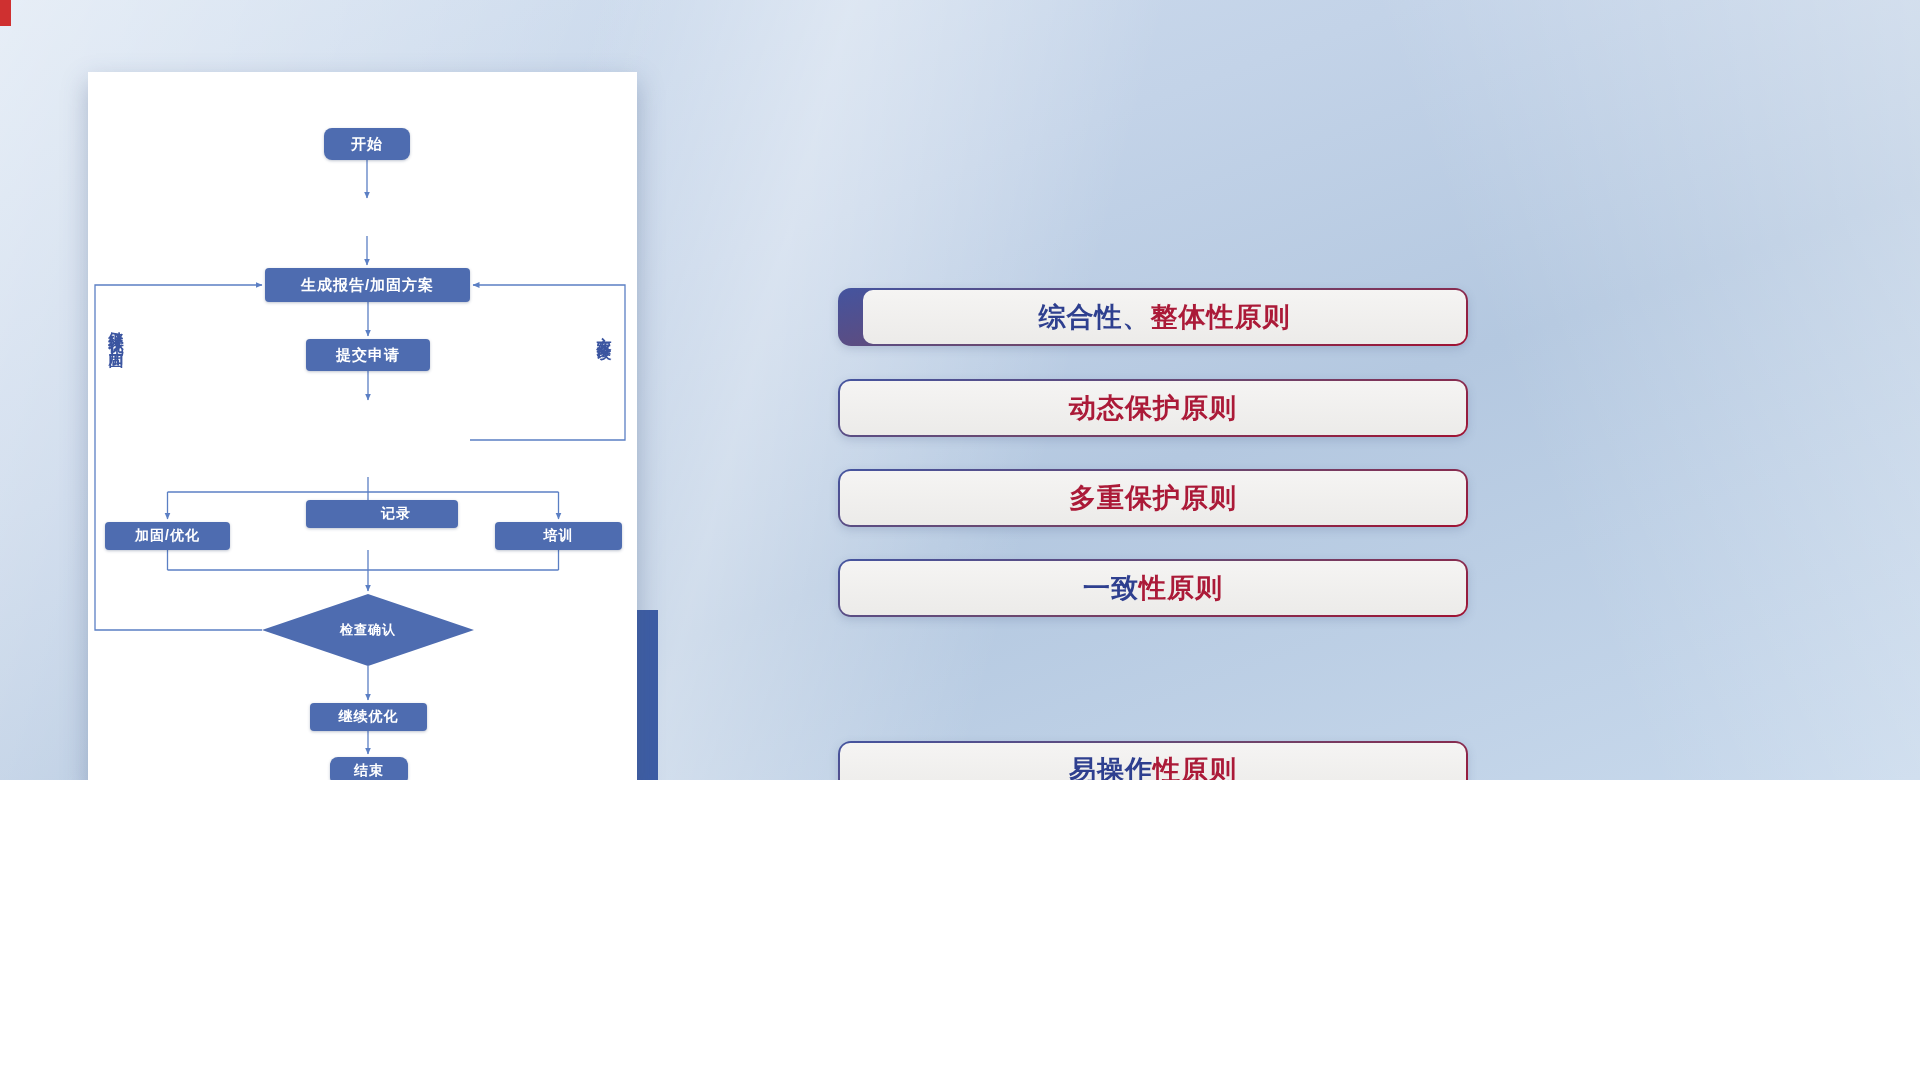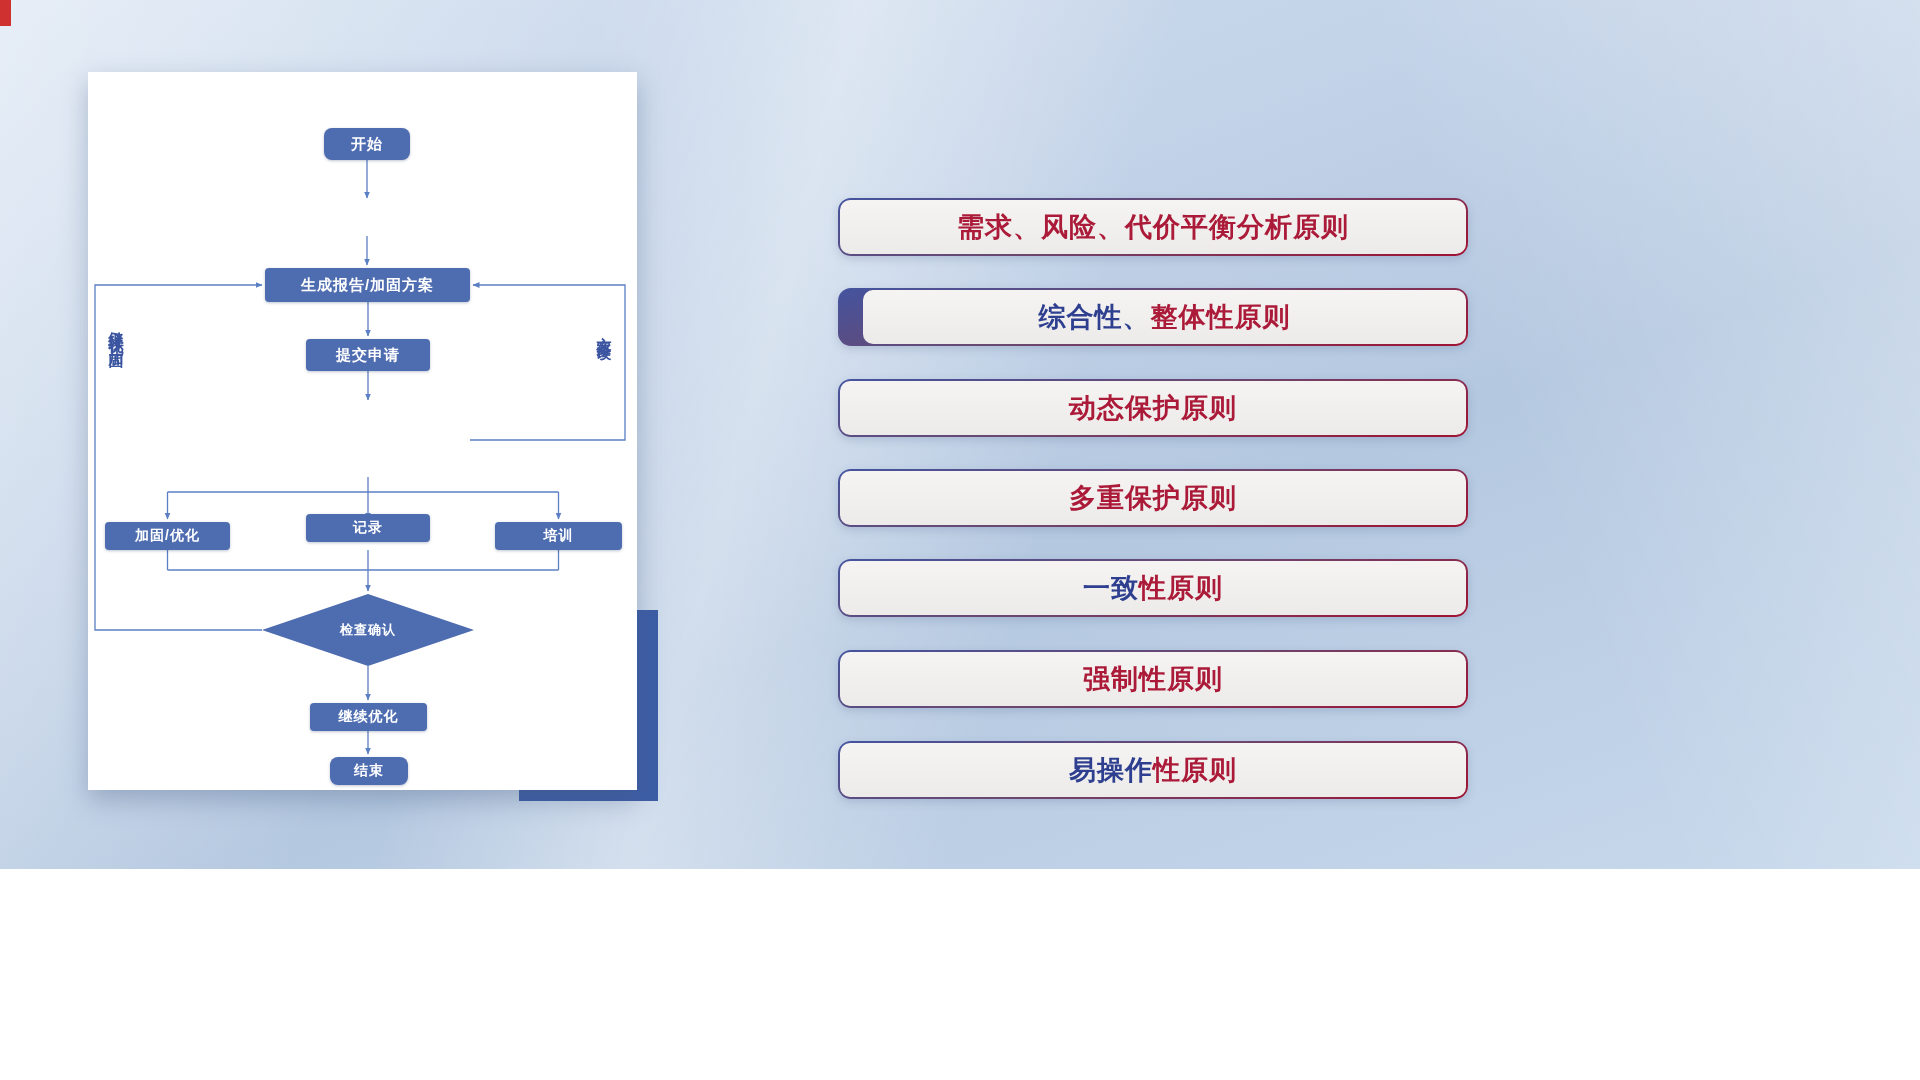--- a/index.html
+++ b/index.html
@@ -1,17 +1,17 @@
 <!DOCTYPE html>
 <html><head>
 <meta charset="utf-8">
 <style>
   html,body{margin:0;padding:0;}
   body{font-family:"Liberation Sans","DejaVu Sans",sans-serif;}
-  .stage{position:relative;width:1920px;height:869px;overflow:hidden;
+  .stage{position:relative;width:1920px;height:780px;overflow:hidden;
     background:
       linear-gradient(105deg, rgba(255,255,255,0) 28%, rgba(255,255,255,.38) 40%, rgba(255,255,255,0) 55%),
       linear-gradient(115deg, rgba(255,255,255,.45) 0%, rgba(255,255,255,0) 30%),
       linear-gradient(250deg, rgba(255,255,255,.35) 0%, rgba(255,255,255,0) 25%),
       linear-gradient(160deg, #d3e0f0 0%, #c3d3e8 35%, #b4c8e0 60%, #c8d9ec 100%);
   }
   .corner-accent{position:absolute;left:0;top:0;width:11px;height:26px;background:#cf3030;}
 
   
   .offset-block{position:absolute;left:519px;top:610px;width:139px;height:191px;background:#3d5da5;}
@@ -85,44 +85,39 @@
     <div class="fnode pill" style="left:236px;top:56px;width:86px;height:32px;">开始</div>
 
 
     <div class="fnode" style="left:177px;top:196px;width:205px;height:34px;">生成报告/加固方案</div>
 
     <div class="fnode" style="left:218px;top:267px;width:124px;height:32px;">提交申请</div>
 
 
     <div class="fnode small" style="left:17px;top:450px;width:125px;height:28px;">加固/优化</div>
 
-    <div class="fnode small" style="left:218px;top:442px;width:124px;height:28px;">记录</div>
+    <div class="fnode small" style="left:218px;top:428px;width:124px;height:28px;padding-left:28px;">记录</div>
 
     <div class="fnode small" style="left:407px;top:450px;width:127px;height:28px;">培训</div>
 
     <div class="diamond" style="left:174px;top:522px;width:212px;height:72px;">
       <span>检查确认</span>
     </div>
 
     <div class="fnode small" style="left:222px;top:631px;width:117px;height:28px;">继续优化</div>
 
     <div class="fnode pill small" style="left:242px;top:685px;width:78px;height:28px;">结束</div>
 
     <div class="vlabel" style="left:18px;top:248px;height:150px;">继续优化/加固</div>
 
     <div class="vlabel" style="left:506px;top:252px;height:150px;">方案修改</div>
 
   </div>
 
 
-  <div class="principle-card" style="top:198px;">
-    <div class="principle-inner">
-        <span style="color: rgb(171, 26, 56);">需求、风险、代价平衡分析原则</span>
-      </div>
-  </div>
 
   <div class="principle-card" style="top:288px;padding-left:25px;">
     <div class="principle-inner">
         <span style="color: rgb(46, 63, 143);">综合性、</span>
         <span style="color: rgb(171, 26, 56);">整体性原则</span>
       </div>
   </div>
 
   <div class="principle-card" style="top:379px;">
     <div class="principle-inner">
@@ -136,25 +131,20 @@
       </div>
   </div>
 
   <div class="principle-card" style="top:559px;">
     <div class="principle-inner">
         <span style="color: rgb(46, 63, 143);">一致</span>
         <span style="color: rgb(171, 26, 56);">性原则</span>
       </div>
   </div>
 
-  <div class="principle-card" style="top:650px;">
-    <div class="principle-inner">
-        <span style="color: rgb(171, 26, 56);">强制性原则</span>
-      </div>
-  </div>
 
   <div class="principle-card" style="top:741px;">
     <div class="principle-inner">
         <span style="color: rgb(46, 63, 143);">易操作</span>
         <span style="color: rgb(171, 26, 56);">性原则</span>
       </div>
   </div>
 
 </div>
 

